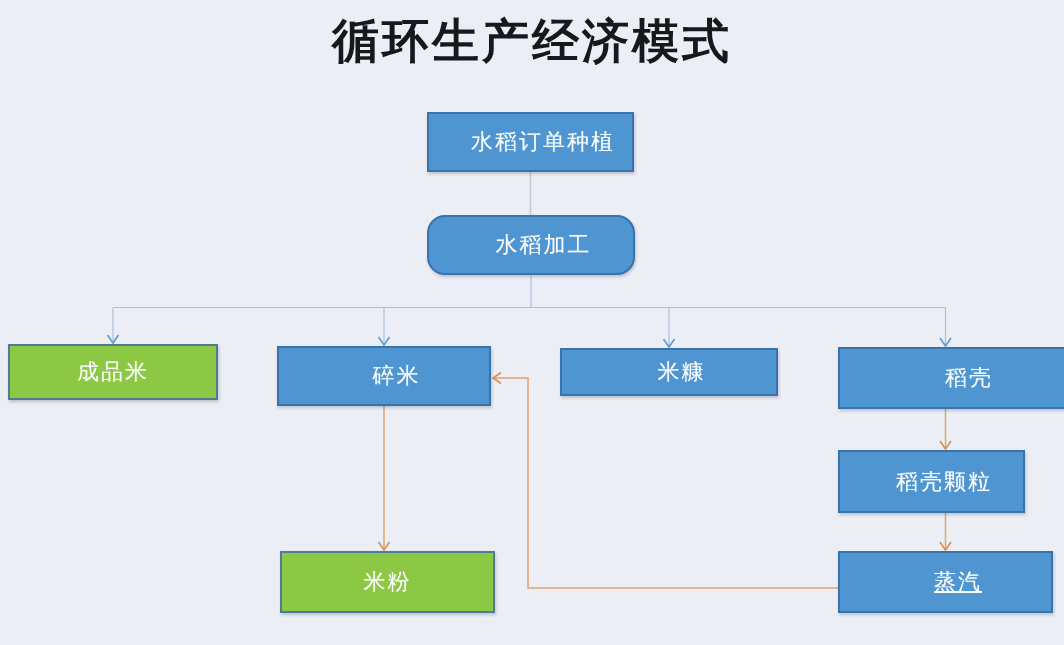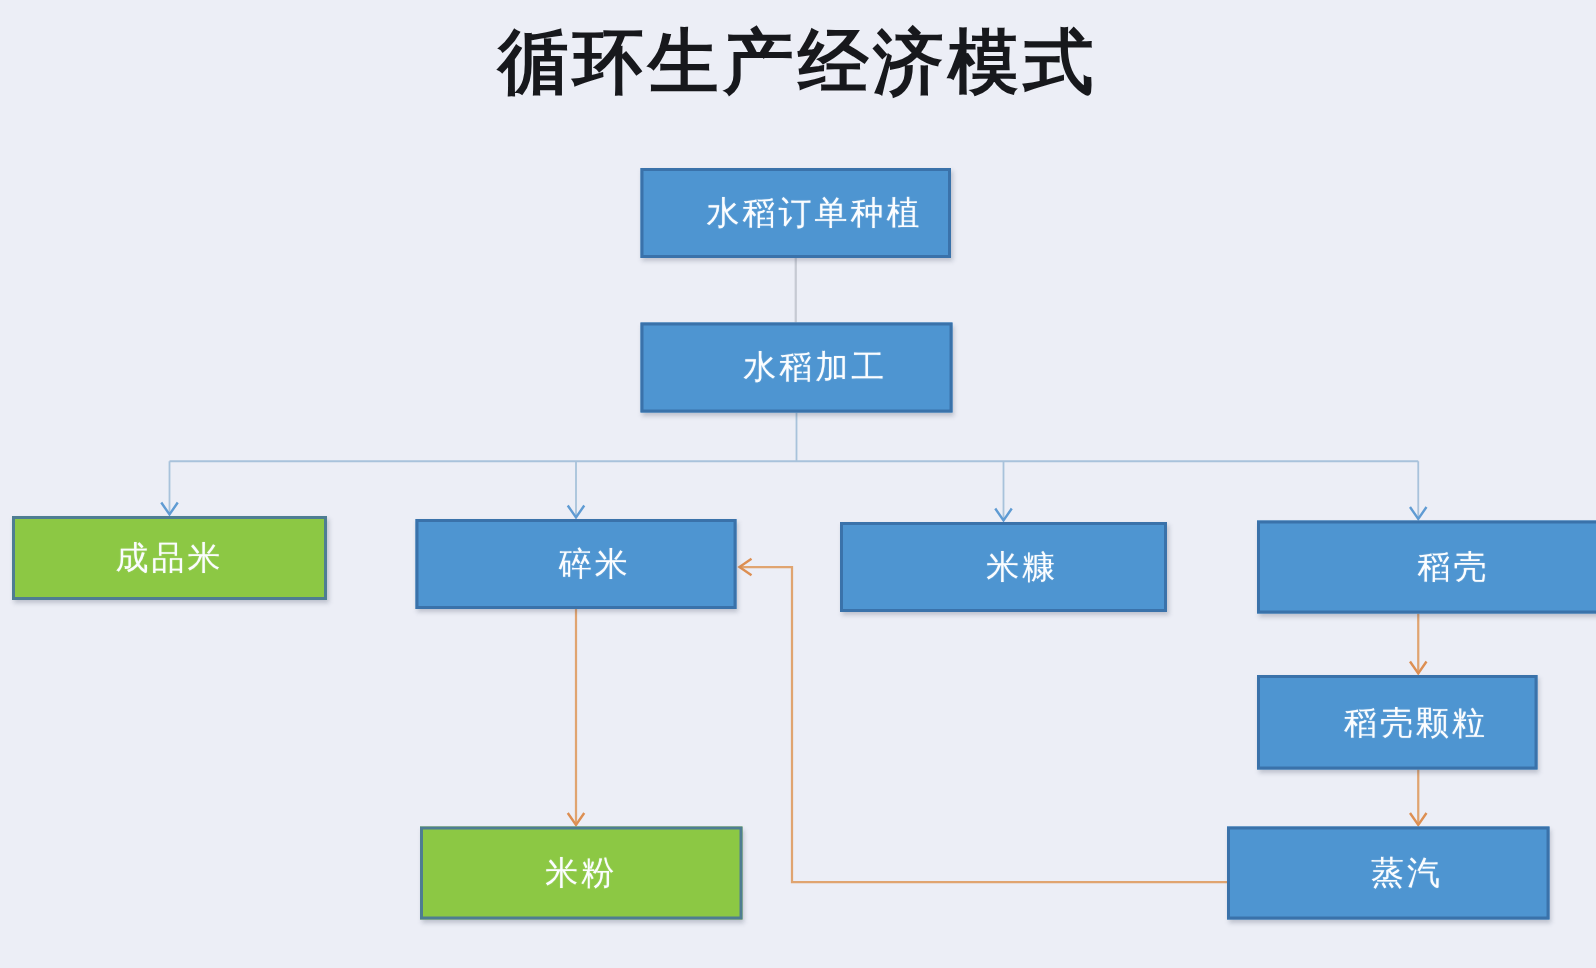--- a/index.html
+++ b/index.html
@@ -78,38 +78,38 @@
       <polyline points="940,441 945.5,449 951,441" fill="none" stroke="#dd8f52" stroke-width="1.6"></polyline>
       <polyline points="945.5,513 945.5,550" fill="none" stroke="#e0a470" stroke-width="1.5"></polyline>
       <polyline points="940,542 945.5,550 951,542" fill="none" stroke="#dd8f52" stroke-width="1.6"></polyline>
       <polyline points="838,588 528,588 528,378 493,378" fill="none" stroke="#e0a470" stroke-width="1.5"></polyline>
       <polyline points="501,372.5 493,378 501,383.5" fill="none" stroke="#dd8f52" stroke-width="1.6"></polyline>
     </svg>
   <div id="node-layer">
       <div class="flow-node blue" style="left: 427px; top: 112px; width: 207px; height: 60px;">
         <span>水稻订单种植</span>
       </div>
-      <div class="flow-node blue" style="left: 427px; top: 215px; width: 208px; height: 60px;">
+      <div class="flow-node blue" style="left: 427px; top: 215px; width: 208px; height: 60px; border-radius: 18px;">
         <span>水稻加工</span>
       </div>
       <div class="flow-node green" style="left: 8px; top: 344px; width: 210px; height: 56px;">
         <span>成品米</span>
       </div>
       <div class="flow-node blue" style="left: 277px; top: 346px; width: 214px; height: 60px;">
         <span>碎米</span>
       </div>
-      <div class="flow-node blue" style="left: 560px; top: 348px; width: 218px; height: 60px;">
+      <div class="flow-node blue" style="left: 560px; top: 348px; width: 218px; height: 48px;">
         <span>米糠</span>
       </div>
       <div class="flow-node blue" style="left: 838px; top: 347px; width: 237px; height: 62px;">
         <span>稻壳</span>
       </div>
       <div class="flow-node blue" style="left: 838px; top: 450px; width: 187px; height: 63px;">
         <span>稻壳颗粒</span>
       </div>
       <div class="flow-node green" style="left: 280px; top: 551px; width: 215px; height: 62px;">
         <span>米粉</span>
       </div>
-      <div class="flow-node blue" style="left: 818px; top: 551px; width: 215px; height: 62px;">
+      <div class="flow-node blue" style="left: 838px; top: 551px; width: 215px; height: 62px; text-decoration: underline;">
         <span>蒸汽</span>
       </div>
     </div>
 </div>
 
 </body></html>

